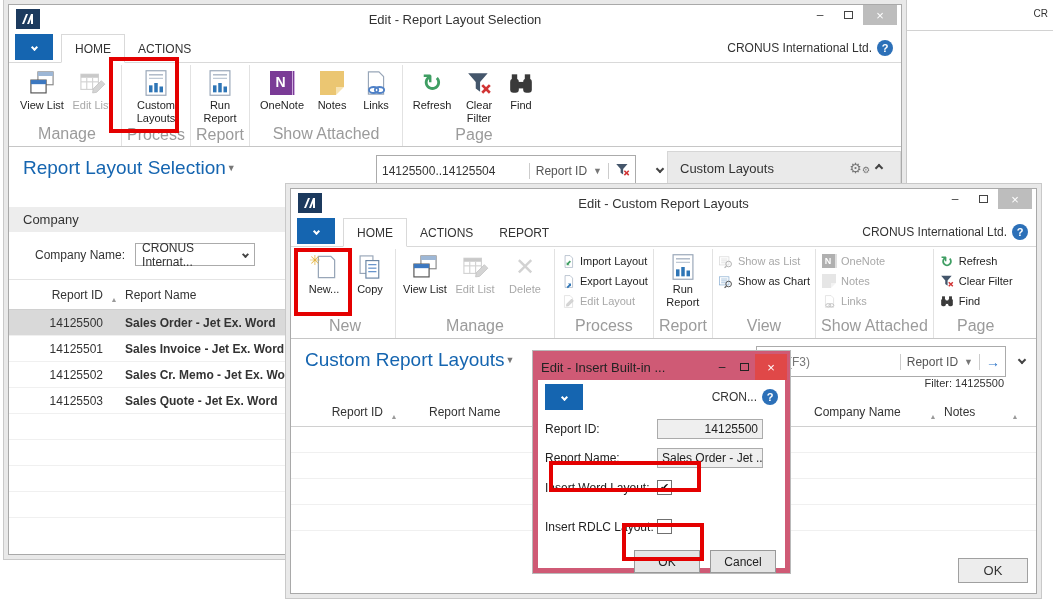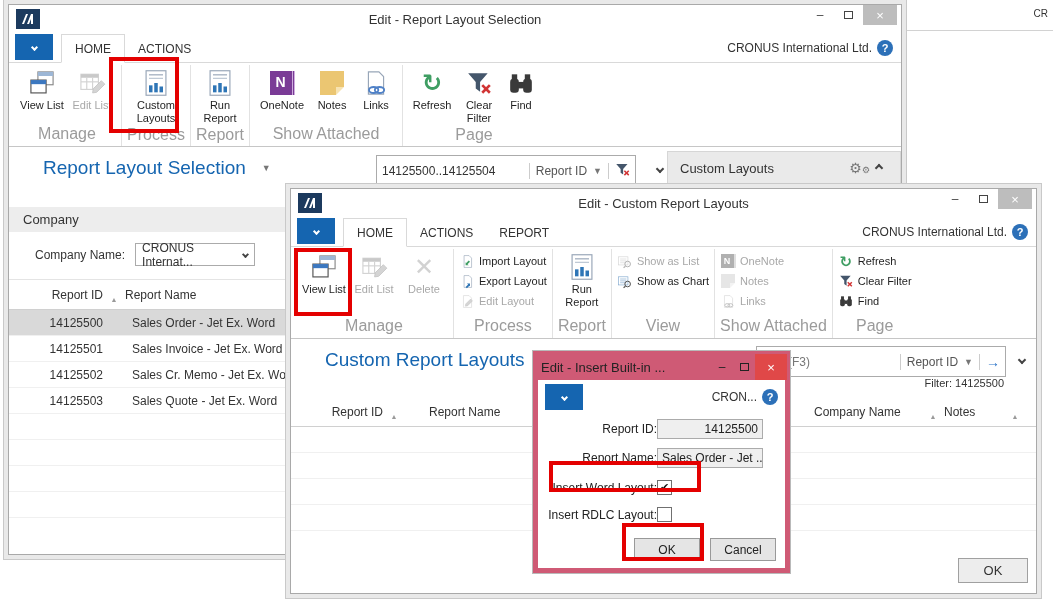--- a/index.html
+++ b/index.html
@@ -56,61 +56,61 @@
     display:flex; align-items:center; justify-content:center; border-right:3px double #cfaede; }
   .ic-onenote.sm { width:15px; height:14px; font-size:9px; border-right-width:2px; }
   .ic-notes { width:24px; height:24px; background:#ebc672; position:relative; }
   .ic-notes::after { content:''; position:absolute; right:0; bottom:0; border-left:8px solid #f7e3b2;
     border-bottom:8px solid #fff; }
   .ic-notes.sm { width:14px; height:14px; } .ic-notes.sm::after { border-width:5px; }
   
   .content { position:relative; font-size:12px; }
   .ptrow { position:relative; height:44px; }
   .pagetitle { position:absolute; left:14px; top:10px; font-size:19px; color:#1565b0; display:flex;
-    align-items:center; gap:16px;margin-left:20px; }
+    align-items:center; gap:1px; }
   .caret-sm { font-size:9px; color:#777; }
   .filterbox { position:absolute; height:31px; border:1px solid #ababab; display:flex;
     align-items:center; font-size:12px; padding:0 5px; gap:6px; background:#fff; }
   .fsep { width:1px; height:16px; background:#ccc; }
   .chevbtn { position:absolute; width:22px; height:24px; display:flex; align-items:center; justify-content:center; }
   .factbox-hdr { position:absolute; right:0; top:4px; width:234px; height:34px; background:#eaeaea;
     border:1px solid #d6d6d6; display:flex; align-items:center; padding:0 12px; font-size:13px; color:#333; }
   .band { background:#ededed; height:25px; display:flex; align-items:center; padding-left:14px;
     font-size:13px; color:#333; margin-top:16px; }
   .company-row { display:flex; align-items:center; gap:10px; padding:11px 0 13px 26px;
     border-bottom:1px solid #e4e4e4; font-size:12px; }
   .select { border:1px solid #ababab; height:23px; width:120px; display:flex; align-items:center;
     justify-content:space-between; padding:0 6px; font-size:12px; background:#fff; }
   .thead { display:flex; align-items:flex-start; padding:8px 0 6px; border-bottom:1px solid #d0d0d0;
     color:#333; }
   .th-id { width:62px; margin-left:32px; text-align:right; }
   .th-sort { width:22px; text-align:center; color:#9a9a9a; font-size:7px; padding-top:8px; }
   .trow { height:26px; display:flex; align-items:center; border-bottom:1px solid #f0f0f0; font-size:12px; }
   .trow.sel { background:#d9d9d9; }
   .td-id { width:94px; text-align:right; }
-  .td-name { padding-left:29px; }
+  .td-name { padding-left:22px;font-weight:bold; }
   
   .thead2 { display:flex; align-items:flex-start; padding:8px 10px 6px 0; border-bottom:1px solid #d0d0d0; }
   .t2-id { width:52px; margin-left:40px; text-align:right; }
   .t2-name { flex:1; padding-left:24px; }
   .t2-comp { width:108px; }
   .t2-type { width:60px; }
   .filterinfo { position:absolute; right:32px; top:38px; font-size:11px; color:#333; }
   .okbtn { position:absolute; right:8px; bottom:12px; width:70px; height:25px; background:#ededed;
     border:1px solid #a0a0a0; display:flex; align-items:center; justify-content:center; font-size:13px; }
   
   .dialog { position:absolute; left:533px; top:351px; width:257px; height:222px; z-index:30;
     border:5px solid #cf5a75; background:#fff; box-shadow:0 0 0 1px #b9b9b9; }
   .dlg-title { height:25px; background:#cf5a75; display:flex; align-items:center; padding-left:4px;
     font-size:13px; color:#222; position:relative; margin:-1px; }
   .dlg-controls { position:absolute; right:-1px; top:-1px; height:26px; display:flex; align-items:center; }
   .dlg-cbtn { width:22px; text-align:center; color:#222; font-size:12px; }
   .dlg-close { width:32px; height:26px; background:#e04848; color:#fff; display:flex;
     align-items:center; justify-content:center; font-size:13px; }
-  .dlg-body { padding:5px 7px 0; position:relative;text-align:right; }
+  .dlg-body { padding:5px 7px 0; position:relative; }
   .dlg-approw { display:flex; align-items:center; justify-content:space-between; }
   .dlg-appbtn { width:38px; height:26px; background:#1565b0; display:flex; align-items:center; justify-content:center; }
   .dlg-brand { display:flex; align-items:center; gap:5px; font-size:12px; color:#333; }
   .dlg-row { display:flex; align-items:center; margin-top:9px; font-size:12px; color:#222; }
   .dlg-row .lbl { width:112px; }
   .fieldbox { width:106px; height:20px; border:1px solid #ababab; background:#efefef; display:flex;
     align-items:center; padding:0 4px; font-size:12px; overflow:hidden; white-space:nowrap; }
   .fieldbox.right { justify-content:flex-end; }
   .cbx { width:15px; height:15px; border:1px solid #707070; background:#fff; display:flex;
     align-items:center; justify-content:center; font-size:11px; color:#111; }
@@ -425,20 +425,41 @@
     <span class="brand">
       <span>CRONUS International Ltd.</span>
       <span class="help">?</span>
     </span>
   </div>
   <div class="ribbon" style="height:92px">
     <div class="rgroup">
       <div class="rbuttons">
         <div class="rbtn">
           <span class="icn">
+              <svg width="30" height="30">
+                <use href="#i-docstar"></use>
+              </svg>
+            </span>
+          <span>New...</span>
+        </div>
+        <div class="rbtn" style="width:40px">
+          <span class="icn">
+              <svg width="28" height="28">
+                <use href="#i-copy"></use>
+              </svg>
+            </span>
+          <span>Copy</span>
+        </div>
+      </div>
+      <div class="glabel">New</div>
+    </div>
+    <div class="rgroup">
+      <div class="rbuttons">
+        <div class="rbtn">
+          <span class="icn">
               <svg width="28" height="28">
                 <use href="#i-winpair"></use>
               </svg>
             </span>
           <span>View List</span>
         </div>
         <div class="rbtn disabled">
           <span class="icn">
               <svg width="28" height="28">
                 <use href="#i-tablepencil"></use>
@@ -631,21 +652,21 @@
       <span class="fieldbox right">14125500</span>
     </div>
     <div class="dlg-row">
       <span class="lbl">Report Name:</span>
       <span class="fieldbox">Sales Order - Jet ...</span>
     </div>
     <div class="dlg-row" style="margin-top:12px">
       <span class="lbl">Insert Word Layout:</span>
       <span class="cbx">✔</span>
     </div>
-    <div class="dlg-row" style="margin-top:12px">
+    <div class="dlg-row" style="margin-top:24px">
       <span class="lbl">Insert RDLC Layout:</span>
       <span class="cbx"></span>
     </div>
     <div class="dlg-btnrow">
       <span class="dlg-btn">OK</span>
       <span class="dlg-btn">Cancel</span>
     </div>
   </div>
 </div>
 

